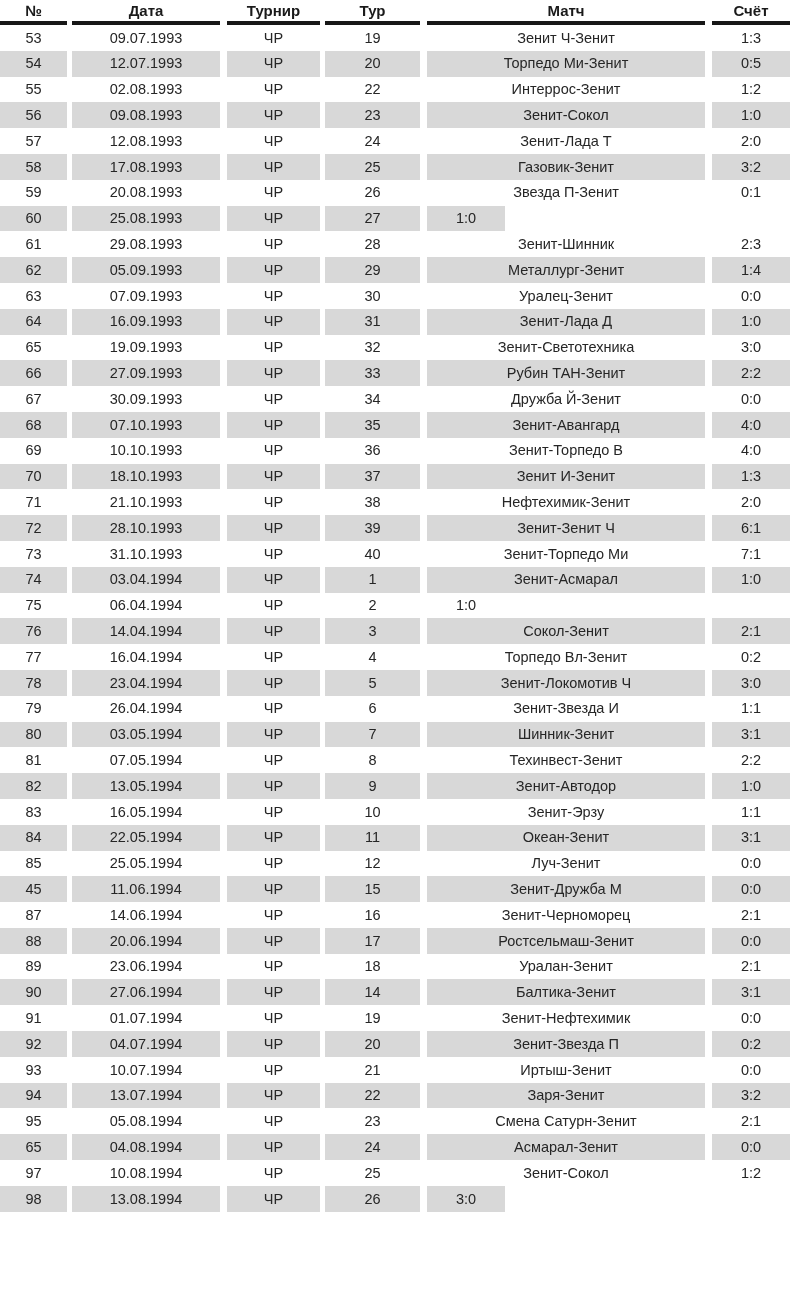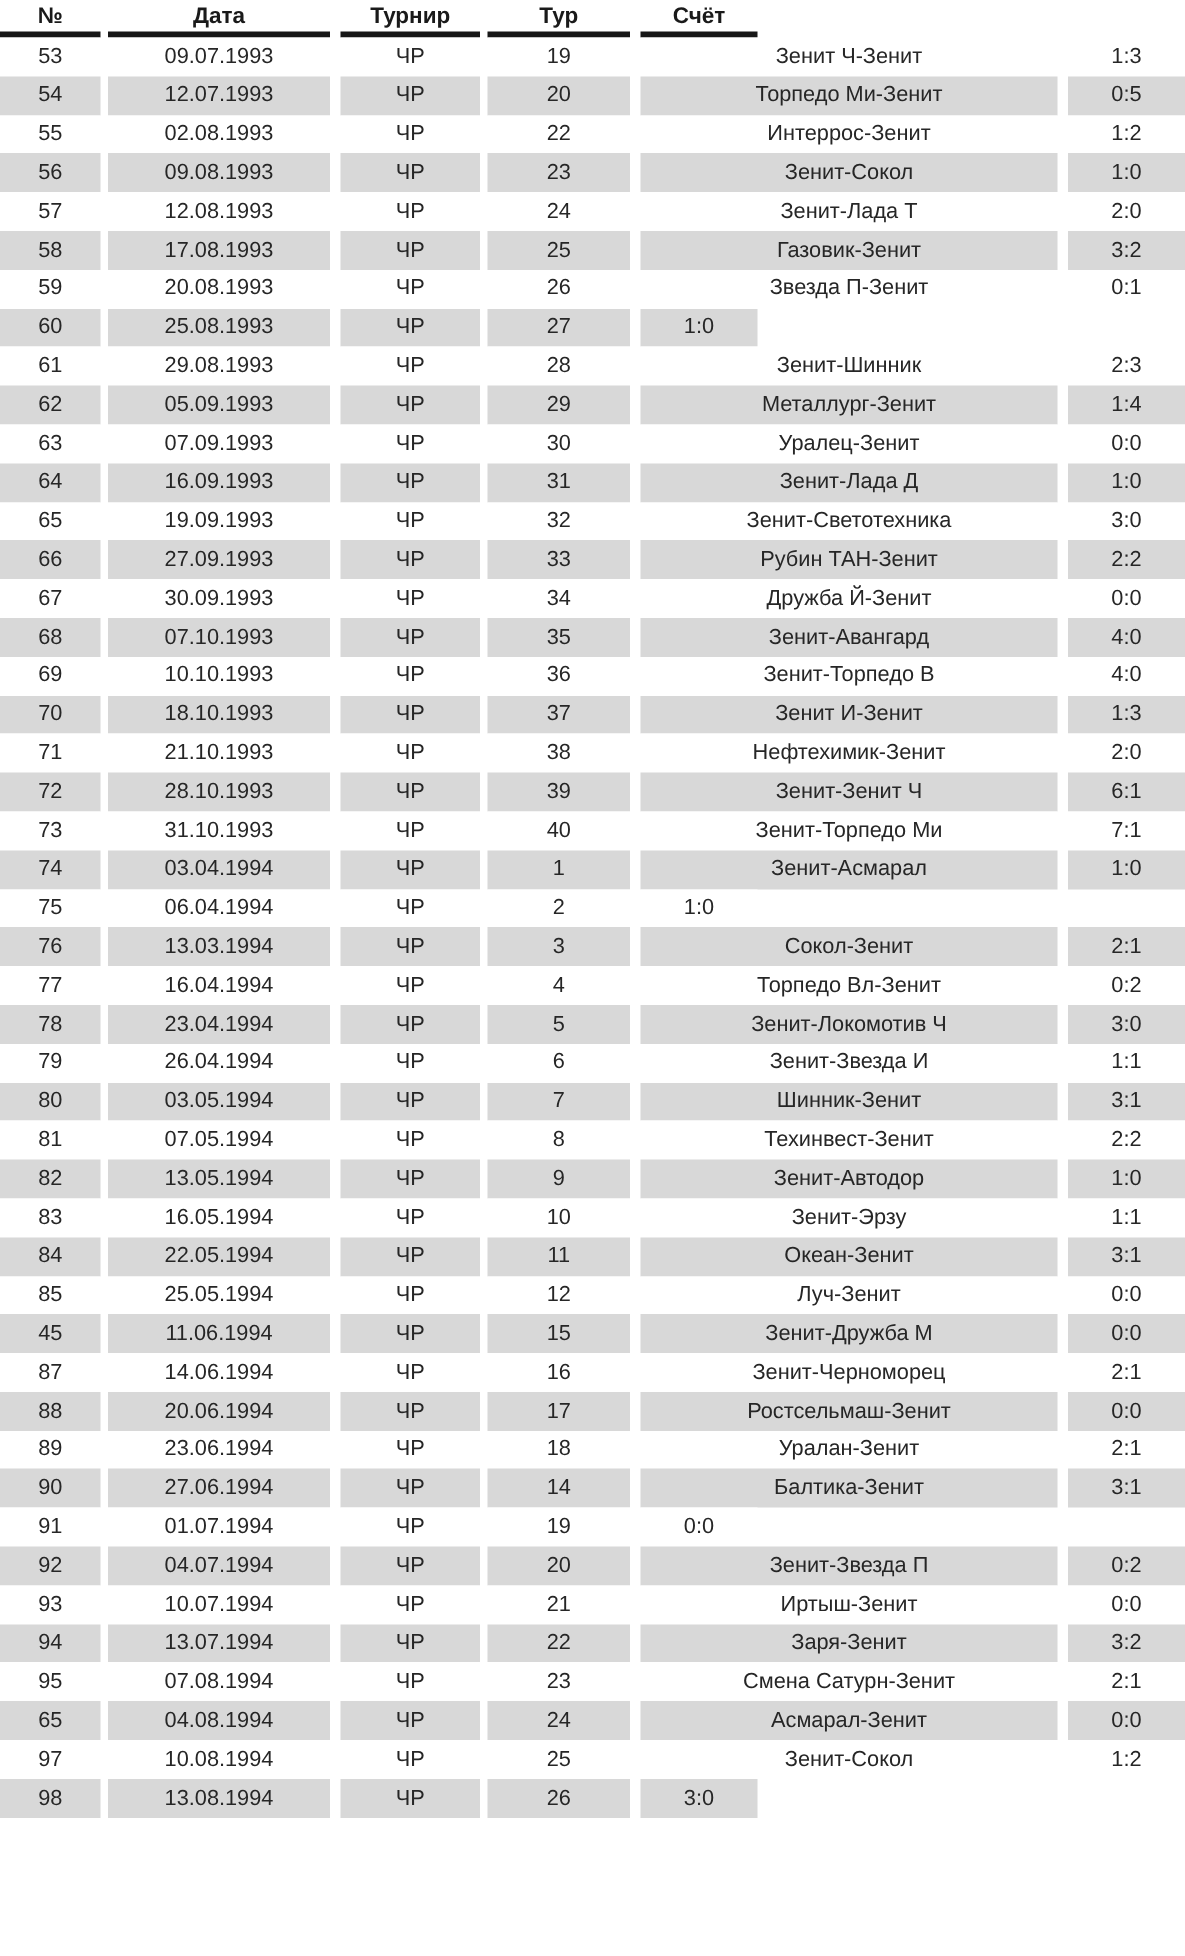--- a/index.html
+++ b/index.html
@@ -55,20 +55,21 @@
 </head>
 <body>
 
 <div class="page">
 
   <div class="thead">
     <div class="c c-num">№</div>
     <div class="c c-date">Дата</div>
     <div class="c c-tour">Турнир</div>
     <div class="c c-round">Тур</div>
+    <div class="c c-match">Матч</div>
     <div class="c c-score">Счёт</div>
   </div>
 
   <div id="tbody">
     <div class="row">
       <div class="c c-num">53</div>
       <div class="c c-date">09.07.1993</div>
       <div class="c c-tour">ЧР</div>
       <div class="c c-round">19</div>
       <div class="c c-match">Зенит Ч-Зенит</div>
@@ -266,21 +267,21 @@
     <div class="row">
       <div class="c c-num">75</div>
       <div class="c c-date">06.04.1994</div>
       <div class="c c-tour">ЧР</div>
       <div class="c c-round">2</div>
       <div class="c c-score">1:0</div>
     </div>
 
     <div class="row alt">
       <div class="c c-num">76</div>
-      <div class="c c-date">13.03.1994</div>
+      <div class="c c-date">14.04.1994</div>
       <div class="c c-tour">ЧР</div>
       <div class="c c-round">3</div>
       <div class="c c-match">Сокол-Зенит</div>
       <div class="c c-score">2:1</div>
     </div>
 
     <div class="row">
       <div class="c c-num">77</div>
       <div class="c c-date">16.04.1994</div>
       <div class="c c-tour">ЧР</div>
@@ -404,20 +405,21 @@
       <div class="c c-round">14</div>
       <div class="c c-match">Балтика-Зенит</div>
       <div class="c c-score">3:1</div>
     </div>
 
     <div class="row">
       <div class="c c-num">91</div>
       <div class="c c-date">01.07.1994</div>
       <div class="c c-tour">ЧР</div>
       <div class="c c-round">19</div>
+      <div class="c c-match">Зенит-Нефтехимик</div>
       <div class="c c-score">0:0</div>
     </div>
 
     <div class="row alt">
       <div class="c c-num">92</div>
       <div class="c c-date">04.07.1994</div>
       <div class="c c-tour">ЧР</div>
       <div class="c c-round">20</div>
       <div class="c c-match">Зенит-Звезда П</div>
       <div class="c c-score">0:2</div>
@@ -436,21 +438,21 @@
       <div class="c c-num">94</div>
       <div class="c c-date">13.07.1994</div>
       <div class="c c-tour">ЧР</div>
       <div class="c c-round">22</div>
       <div class="c c-match">Заря-Зенит</div>
       <div class="c c-score">3:2</div>
     </div>
 
     <div class="row">
       <div class="c c-num">95</div>
-      <div class="c c-date">07.08.1994</div>
+      <div class="c c-date">05.08.1994</div>
       <div class="c c-tour">ЧР</div>
       <div class="c c-round">23</div>
       <div class="c c-match">Смена Сатурн-Зенит</div>
       <div class="c c-score">2:1</div>
     </div>
 
     <div class="row alt">
       <div class="c c-num">65</div>
       <div class="c c-date">04.08.1994</div>
       <div class="c c-tour">ЧР</div>

